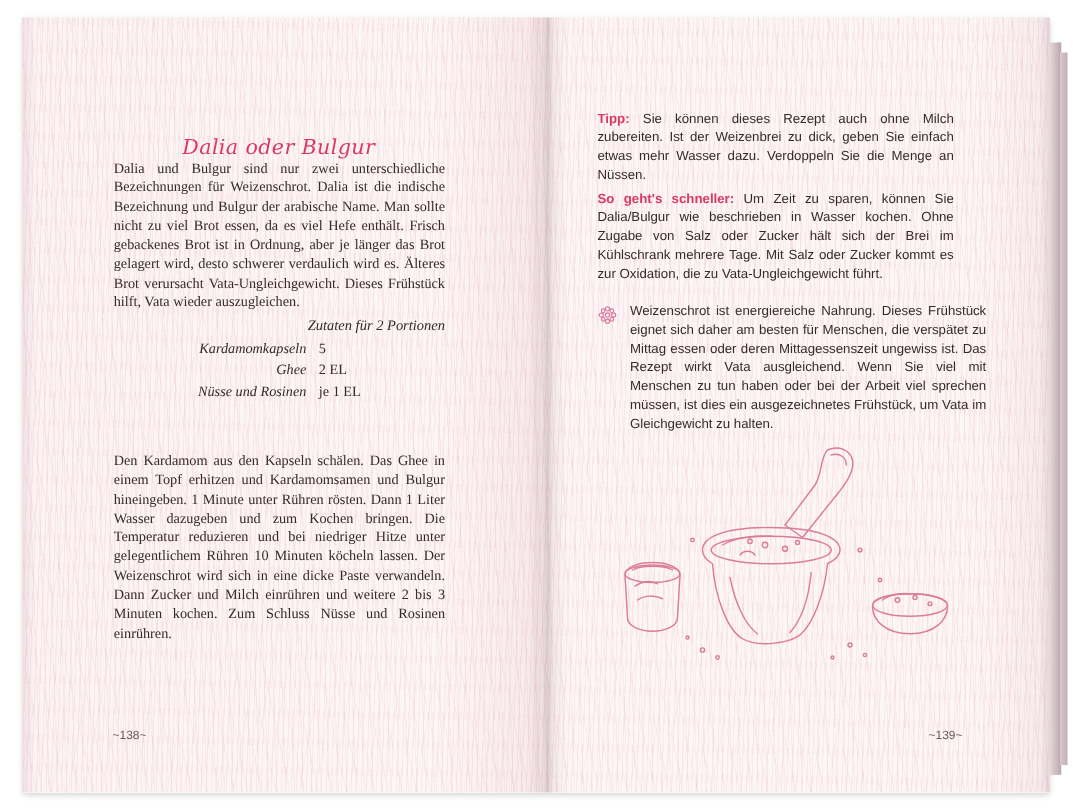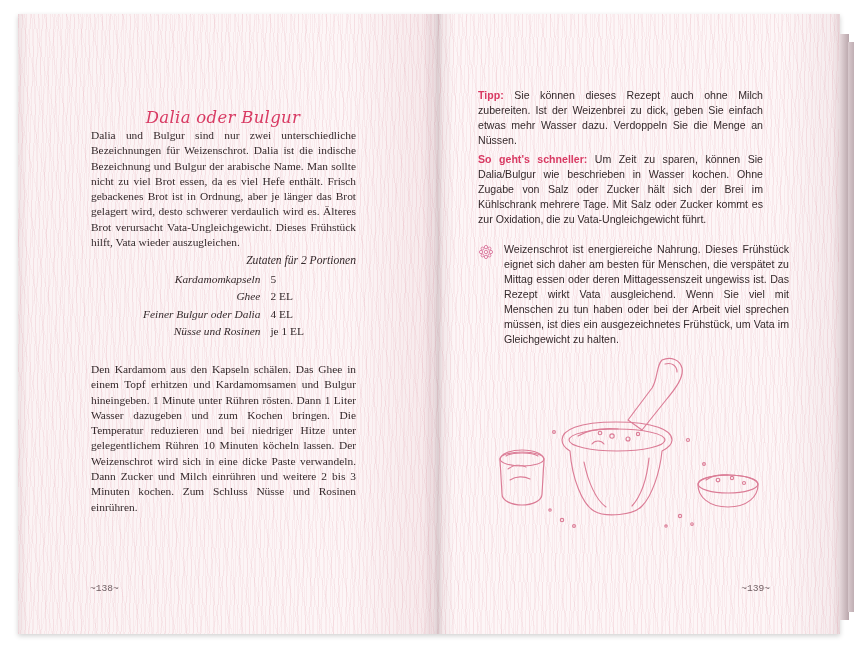--- a/index.html
+++ b/index.html
@@ -167,21 +167,21 @@
     width: 16px;
     height: 16px;
     color: #d9739a;
   }
 
   .folio {
     position: absolute;
     bottom: 40px;
     font-size: 9.6px;
     color: #6e5c60;
-    font-family: Liberation Mono, monospace;
+    font-family: Liberation Sans, sans-serif;
     margin-top: 12px;
   }
   .folio-left { left: 72px; }
   .folio-right { right: 70px; }
 
   .illus {
     position: absolute;
     left: 36px;
     top: 330px;
     width: 330px;
@@ -212,24 +212,20 @@
         <div class="ing-title">Zutaten für 2 Portionen</div>
         <table class="ingredients">
           <tbody>
             <tr>
               <td class="name">Kardamomkapseln</td>
               <td class="amount">5</td>
             </tr>
             <tr>
               <td class="name">Ghee</td>
               <td class="amount">2 EL</td>
-            </tr>
-            <tr>
-              <td class="name">Feiner Bulgur oder Dalia</td>
-              <td class="amount">4 EL</td>
             </tr>
             <tr>
               <td class="name">Nüsse und Rosinen</td>
               <td class="amount">je 1 EL</td>
             </tr>
           </tbody>
         </table>
       </div>
 
       <div class="col" style="left:73px; top:348px; width:265px;">

